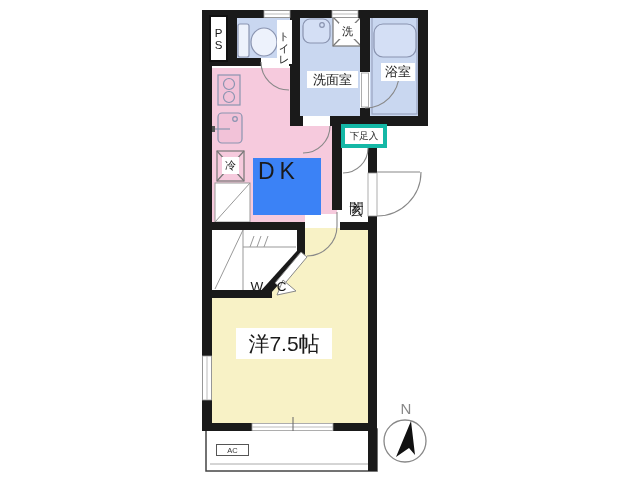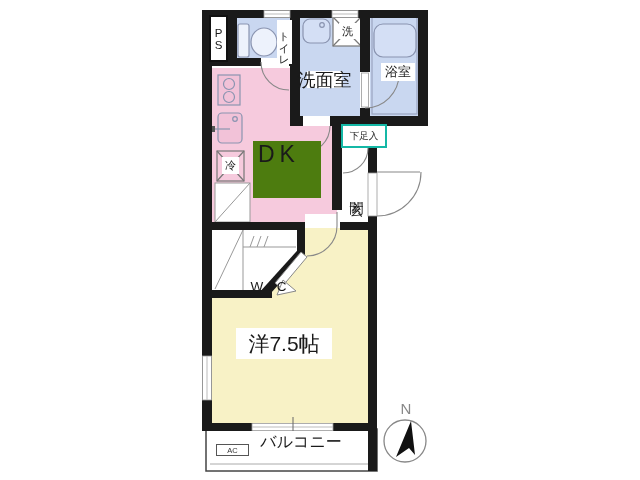--- a/index.html
+++ b/index.html
@@ -3,21 +3,21 @@
 <meta charset="utf-8">
 <style>
   html,body{margin:0;padding:0;background:#fff;}
   #plan{position:relative;width:640px;height:480px;background:#ffffff;overflow:hidden;
         font-family:"Liberation Sans","DejaVu Sans",sans-serif;color:#1a1a1a;}
   #plan svg{position:absolute;left:0;top:0;}
   .lbl{position:absolute;display:flex;align-items:center;justify-content:center;
        box-sizing:border-box;color:#1a1a1a;white-space:nowrap;}
   .bg{background:#ffffff;}
   .vtext{writing-mode:vertical-rl;text-orientation:upright;display:block;text-align:center;}
-  .dkbox{position:absolute;box-sizing:border-box;background:#4d7c0f;padding:1px 16px 0 5px;}
+  .dkbox{position:absolute;box-sizing:border-box;background:#3b82f6;padding:1px 16px 0 5px;margin-top:17px;}
   .dk-line1{font-size:23px;letter-spacing:5px;line-height:1.1;}
   .dk-line2{font-size:21px;letter-spacing:1px;line-height:1.1;}
 </style>
 </head>
 <body>
 
 <div id="plan">
 
   <svg width="640" height="480" viewBox="0 0 640 480">
 
@@ -141,57 +141,54 @@
     </div>
 
   <div class="lbl bg" style="left:277px;top:20px;width:15px;height:44px;font-size:10.5px;">
       <span class="vtext">トイレ</span>
     </div>
 
   <div class="lbl bg" style="left:339px;top:23px;width:17px;height:16px;font-size:11px;">
       <span>洗</span>
     </div>
 
-  <div class="lbl bg" style="left:307px;top:71px;width:35px;height:17px;font-size:18px;">
+  <div class="lbl bg" style="left:307px;top:71px;width:51px;height:17px;font-size:13px;">
       <span>洗面室</span>
     </div>
 
   <div class="lbl bg" style="left:381px;top:63px;width:34px;height:18px;font-size:13px;">
       <span>浴室</span>
     </div>
 
   <div class="dkbox" style="left:253px;top:141px;width:68px;height:57px;">
     <div class="dk-line1">DK</div>
   </div>
 
   <div class="lbl bg" style="left:222px;top:157px;width:17px;height:17px;font-size:11px;">
       <span>冷</span>
     </div>
 
-  <div class="lbl bg" style="left:341px;top:124px;width:46px;height:24px;border:2px solid #14b8a6;font-size:9.5px;">
+  <div class="lbl bg" style="left:341px;top:124px;width:46px;height:24px;border:4px solid #14b8a6;font-size:9.5px;">
       <span>下足入</span>
     </div>
 
   <div class="lbl" style="left:347px;top:166px;width:20px;height:50px;font-size:14px;">
       <span class="vtext">玄関</span>
     </div>
 
   <div class="lbl" style="left:243px;top:251px;width:56px;height:20px;font-size:13.5px;letter-spacing:5px;margin-top:25px;">
       <span>WIC</span>
     </div>
 
   <div class="lbl bg" style="left:236px;top:328px;width:96px;height:31px;font-size:21px;">
       <span>洋7.5帖</span>
     </div>
 
   <div class="lbl bg" style="left:216px;top:412px;width:33px;height:12px;border:1px solid #555;font-size:7.5px;color:#333;margin-top:32px;">
       <span>AC</span>
     </div>
 
-  <div class="lbl" style="left:255px;top:431px;width:92px;height:22px;font-size:16px;">
-      <span>バルコニー</span>
-    </div>
 
   <div class="lbl" style="left:396px;top:398px;width:20px;height:20px;font-size:15px;color:#888;">
       <span>N</span>
     </div>
 
 </div>
 
 </body></html>

